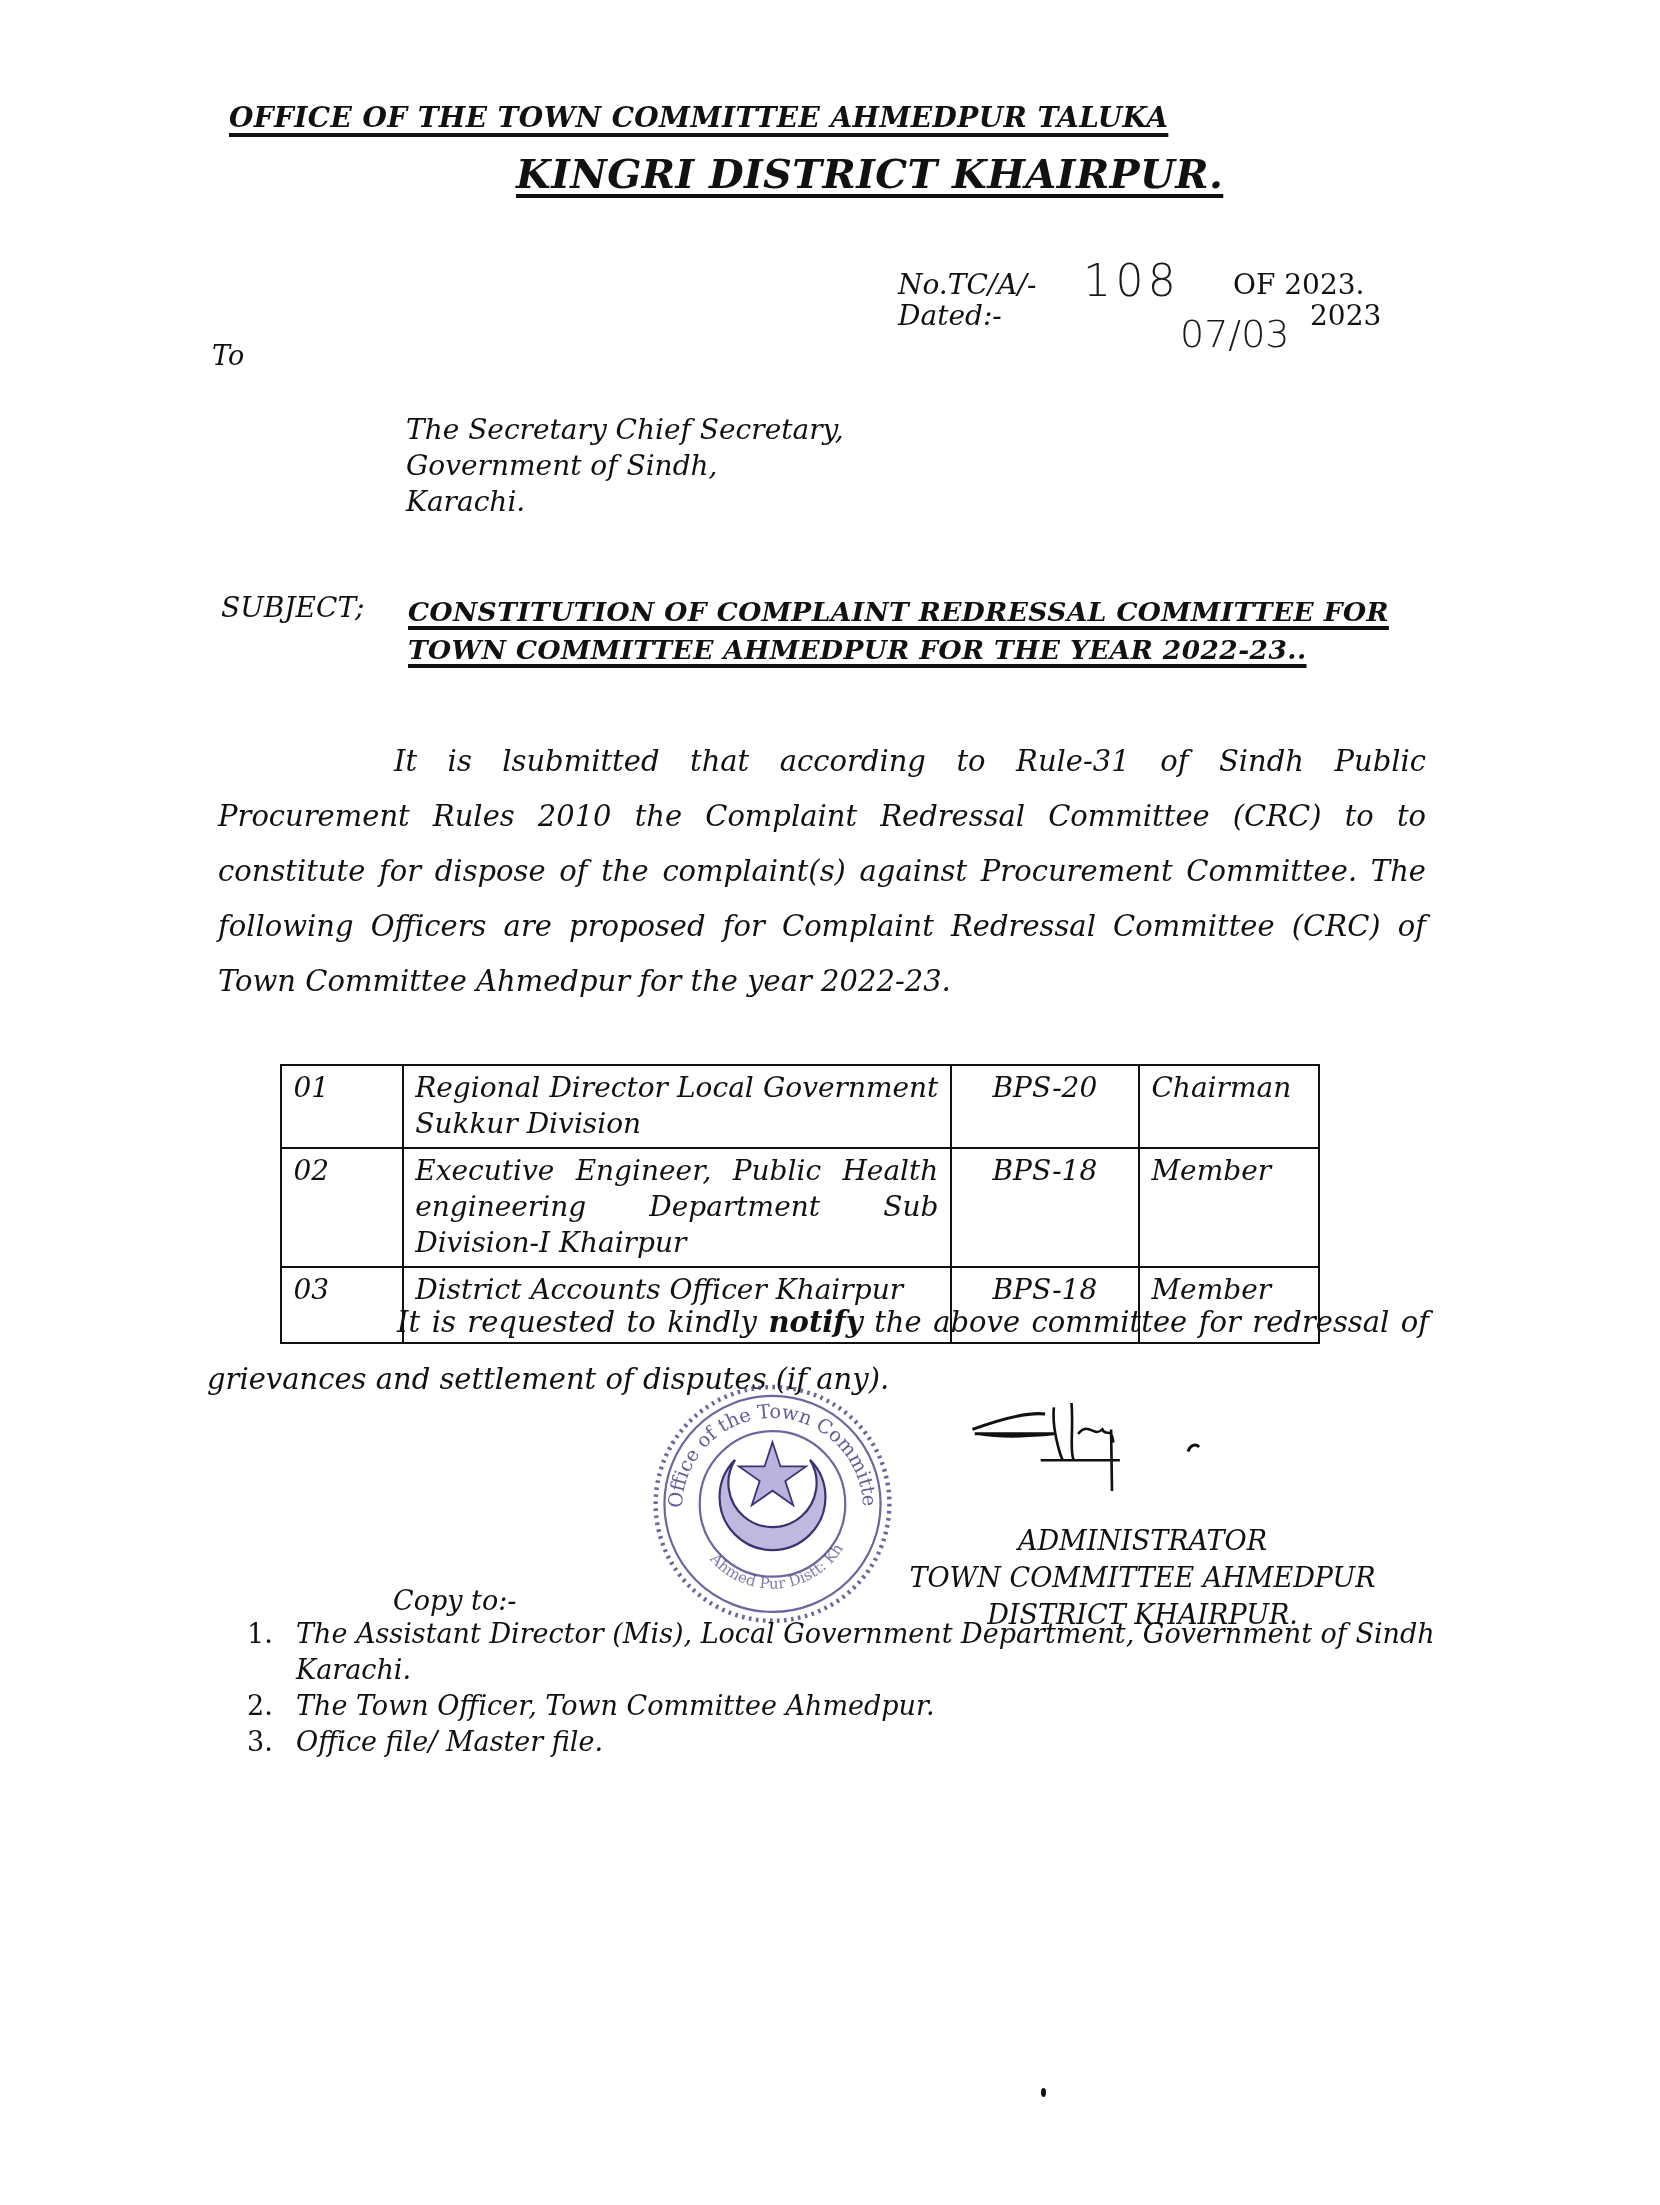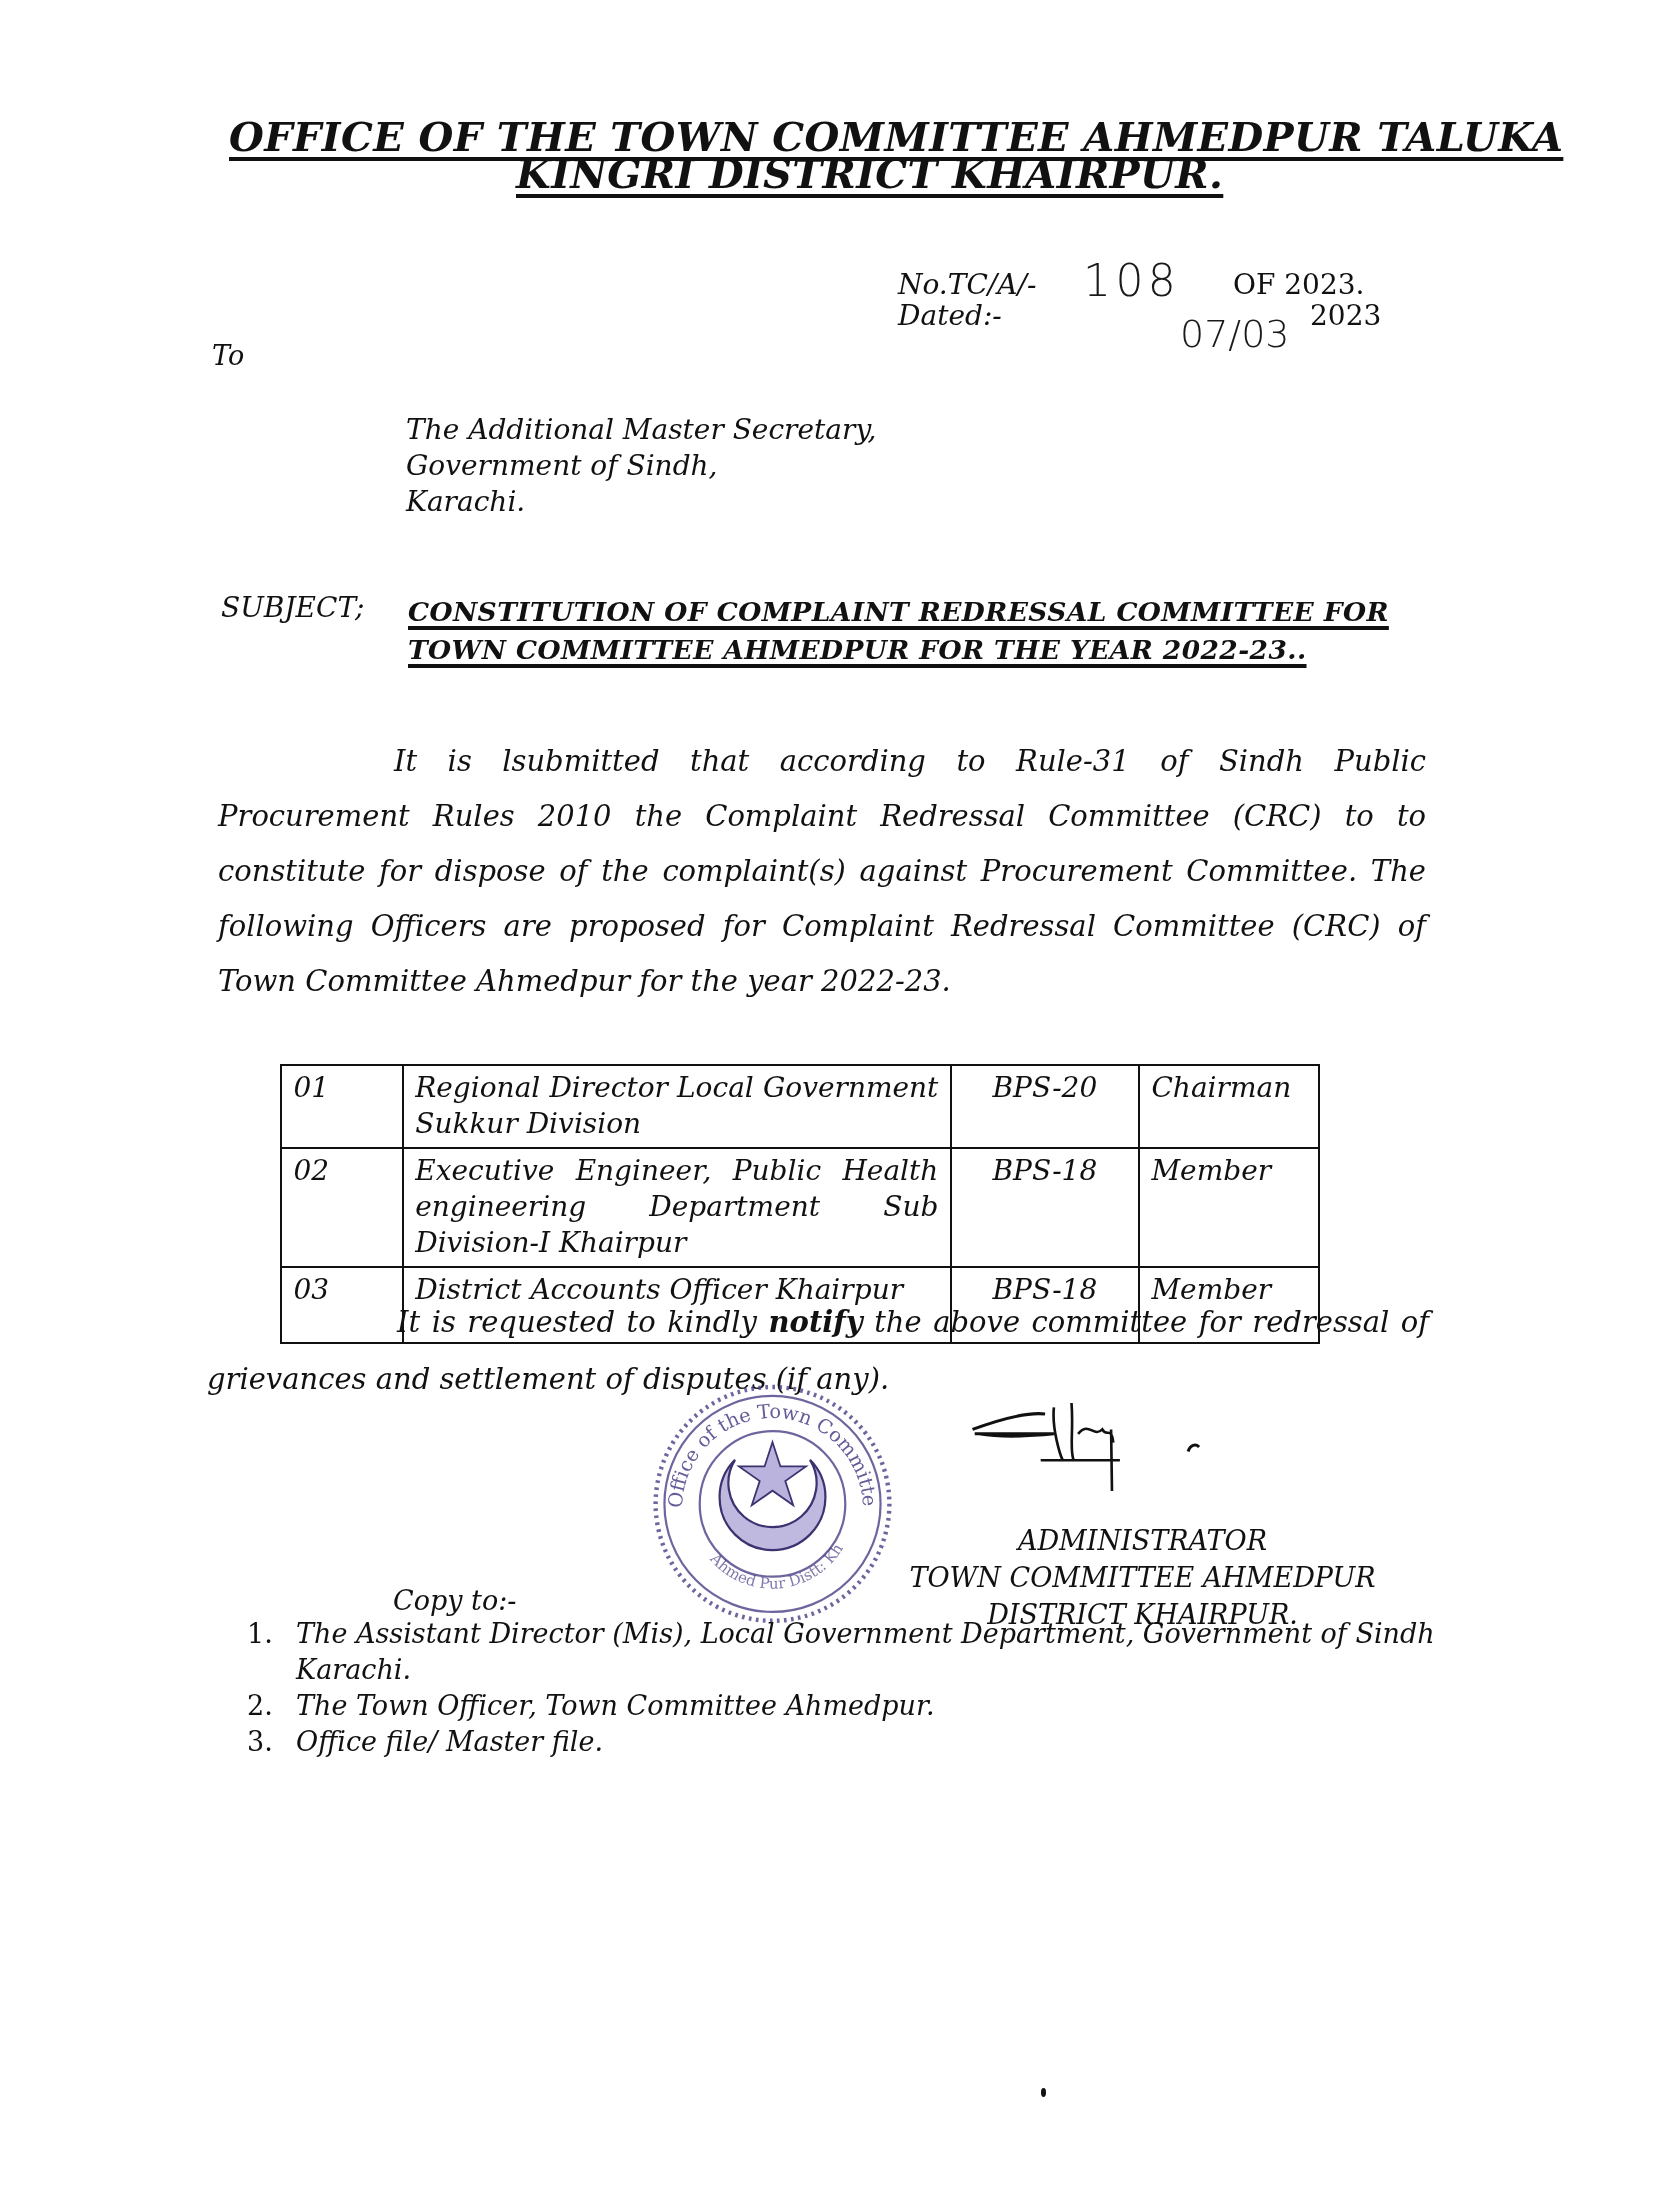--- a/index.html
+++ b/index.html
@@ -28,36 +28,36 @@
     border: 2.2px solid #111; vertical-align: top; font-size: 28px; font-style: italic;
     padding: 4.4px 11.5px; line-height: 36px;
   }
   td.justify { text-align: justify; text-align-last: left; }
   .sig-block { font-size: 27px; font-style: italic; text-align: center; line-height: 37px; margin-top: 36px; }
   .copy-list { font-size: 27px; font-style: italic; line-height: 36px; }
 </style>
 </head>
 <body>
 
-<div class="abs heading" style="left:229px; top:101px; font-size:40px;margin-top:12px;">OFFICE OF THE TOWN COMMITTEE AHMEDPUR TALUKA</div>
+<div class="abs heading" style="left:229px; top:101px; font-size:28px;">OFFICE OF THE TOWN COMMITTEE AHMEDPUR TALUKA</div>
 <div class="abs heading" style="left:516px; top:150px; font-size:40px;">KINGRI DISTRICT KHAIRPUR.</div>
 
 <div class="abs" style="left:898px; top:229px; width:529px; height:115px;margin-top:30px;">
   <span class="abs ref" style="left:0; top:8.8px;">No.TC/A/-</span>
   <span class="abs hand" style="left:185px; top:-4.4px; font-size:44px; letter-spacing:4.4px;">108</span>
   <span class="abs ref" style="left:335px; top:8.8px; font-style:normal;">OF 2023.</span>
   <span class="abs ref" style="left:0; top:40px;">Dated:-</span>
   <span class="abs hand" style="left:282px; top:53px; font-size:38px;">07/03</span>
   <span class="abs ref" style="left:412px; top:40px; font-style:normal;">2023</span>
 </div>
 
 <div class="abs ref" style="left:212px; top:340px; font-size:27px;">To</div>
 
 <div class="abs" style="left:406px; top:412px; font-size:28px; font-style:italic; line-height:36px;">
-  <div>The Additional Master Secretary,</div>
+  <div>The Secretary Chief Secretary,</div>
   <div>Government of Sindh,</div>
   <div>Karachi.</div>
 </div>
 
 <div class="abs subject-label" style="left:221px; top:591px;">SUBJECT;</div>
 <div class="abs subject-text" style="left:408px; top:593px; white-space:nowrap; font-size:26.5px;">CONSTITUTION OF COMPLAINT REDRESSAL COMMITTEE FOR</div>
 <div class="abs subject-text" style="left:408px; top:631px; white-space:nowrap; font-size:26.5px;">TOWN COMMITTEE AHMEDPUR FOR THE YEAR 2022-23..</div>
 
 <div class="abs body-text" style="left:218px; top:734px; width:1208px; text-align:justify; text-indent:176px;">
   <span>It is lsubmitted that according to Rule-31 of Sindh Public Procurement Rules 2010 the Complaint Redressal Committee (CRC) to to constitute for dispose of the complaint(s) against Procurement Committee. The following Officers are proposed for Complaint Redressal Committee (CRC) of Town Committee Ahmedpur for the year 2022-23.</span>

